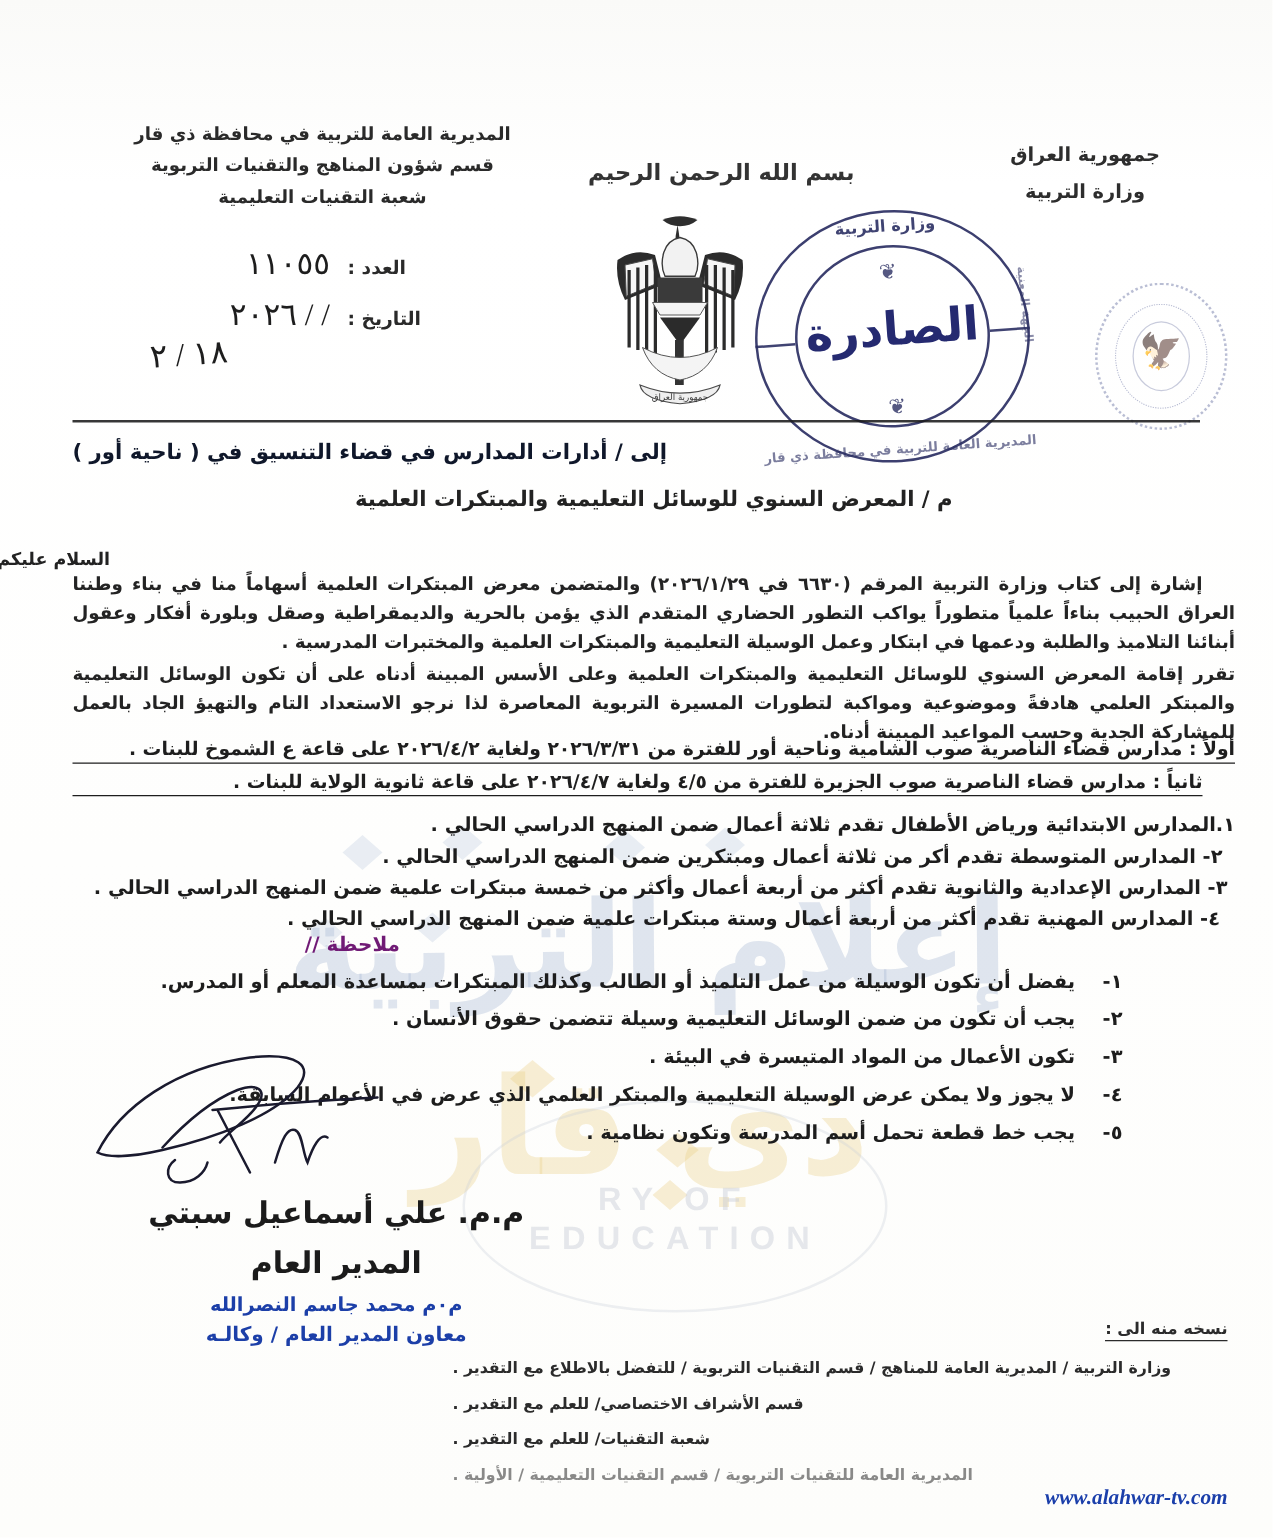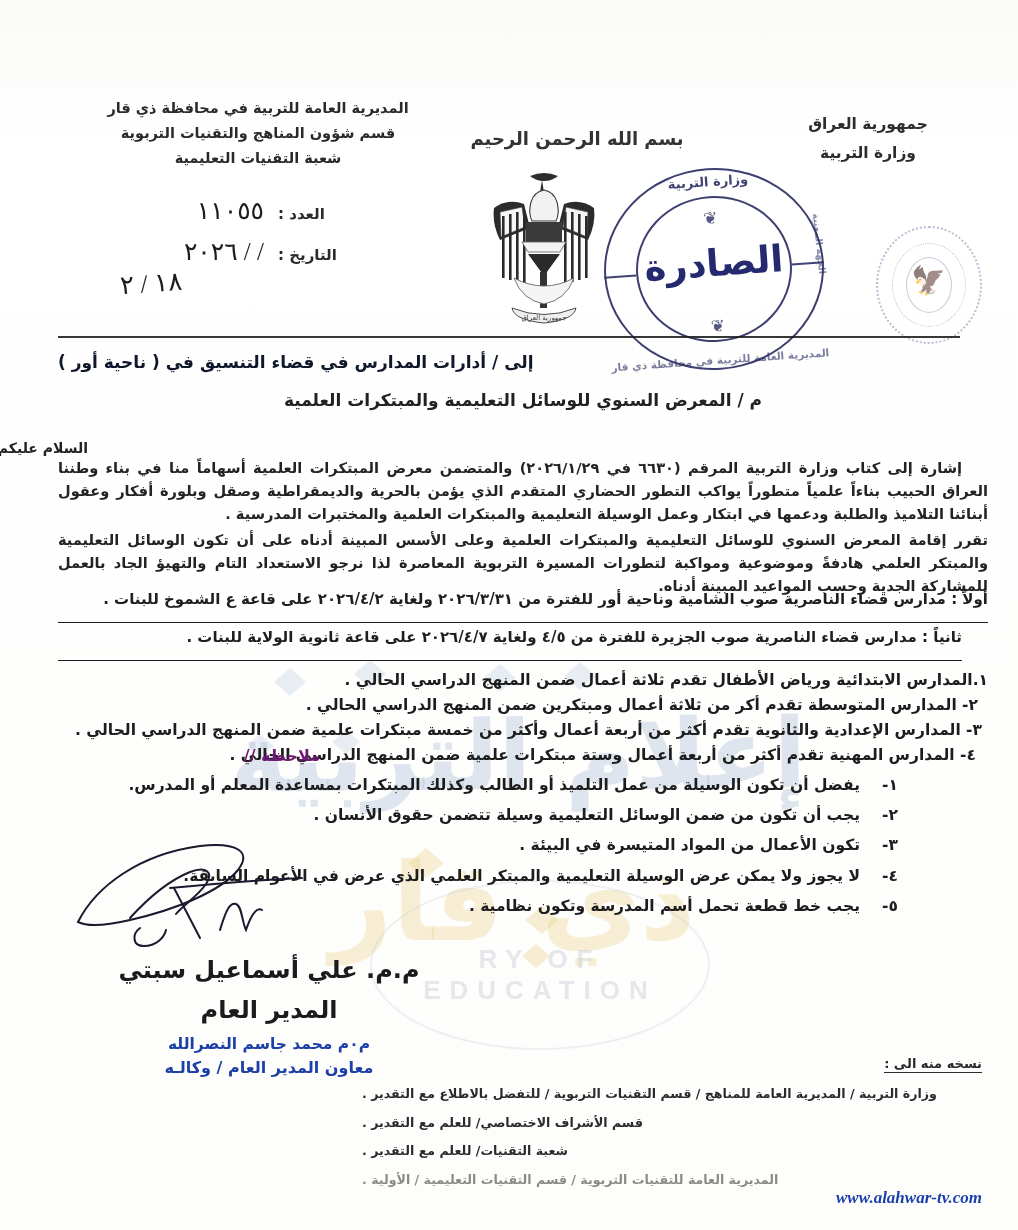--- a/index.html
+++ b/index.html
@@ -266,33 +266,32 @@
 
   .ordered-lines {
     position:absolute; right:30px; top:590px; width:930px;
     direction:rtl;
     font-family:"DejaVu Sans", sans-serif;
     font-size:15px; font-weight:bold; color:#1e1e1e;
   }
   .uline {
     display:block;
     border-bottom:1.6px solid #1e1e1e;
-    padding-bottom:14px;
+    padding-bottom:2px;
     margin-bottom:5px;
     white-space:nowrap;
   }
   .uline.second { margin-right:26px; }
 
   .req-list {
     position:absolute; right:30px; top:648px; width:930px;
     direction:rtl;
     font-family:"DejaVu Sans", sans-serif;
     font-size:15.5px; font-weight:bold; color:#1d1d1d;
     line-height:1.62;
-    margin-top:20px;
   }
   .req-list .it { white-space:nowrap; display:block; }
   .req-list .it.i2 { margin-right:10px; }
   .req-list .it.i3 { margin-right:6px; }
   .req-list .it.i4 { margin-right:12px; }
 
   .note-head {
     position:absolute; right:698px; top:746px;
     direction:rtl;
     font-family:"DejaVu Sans", sans-serif;

